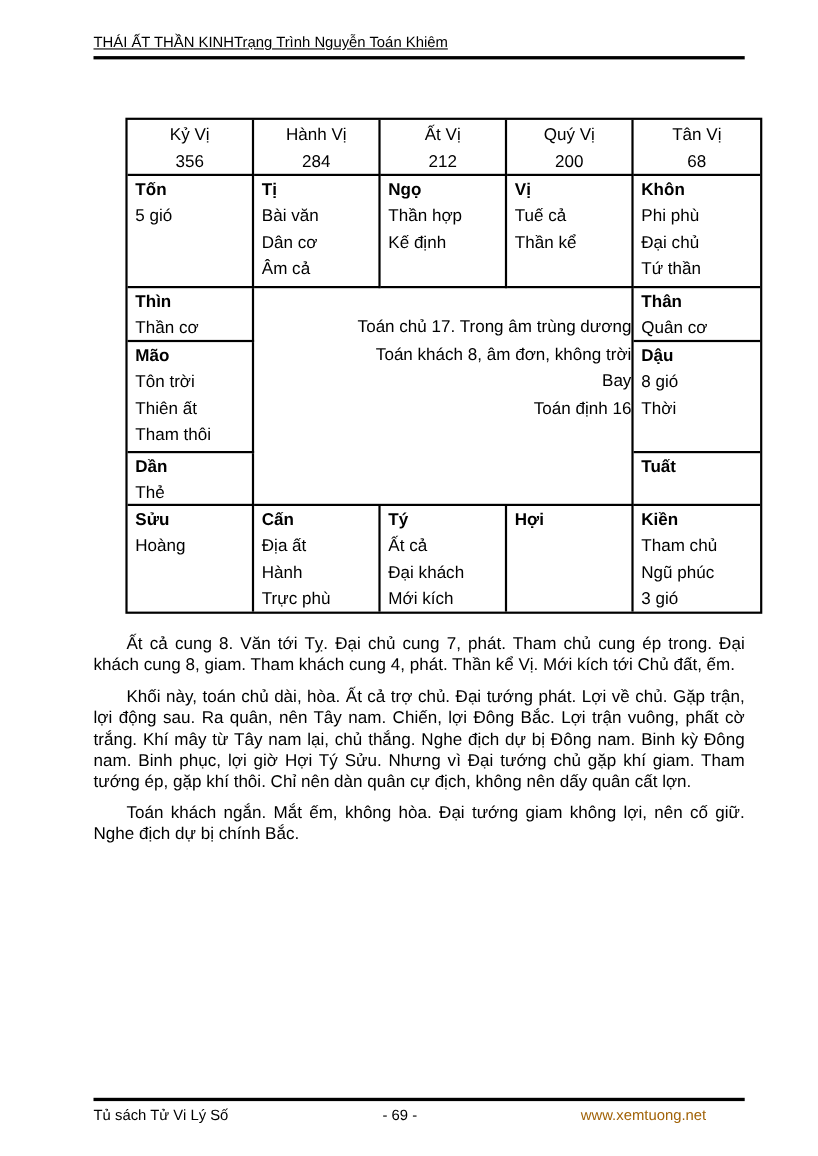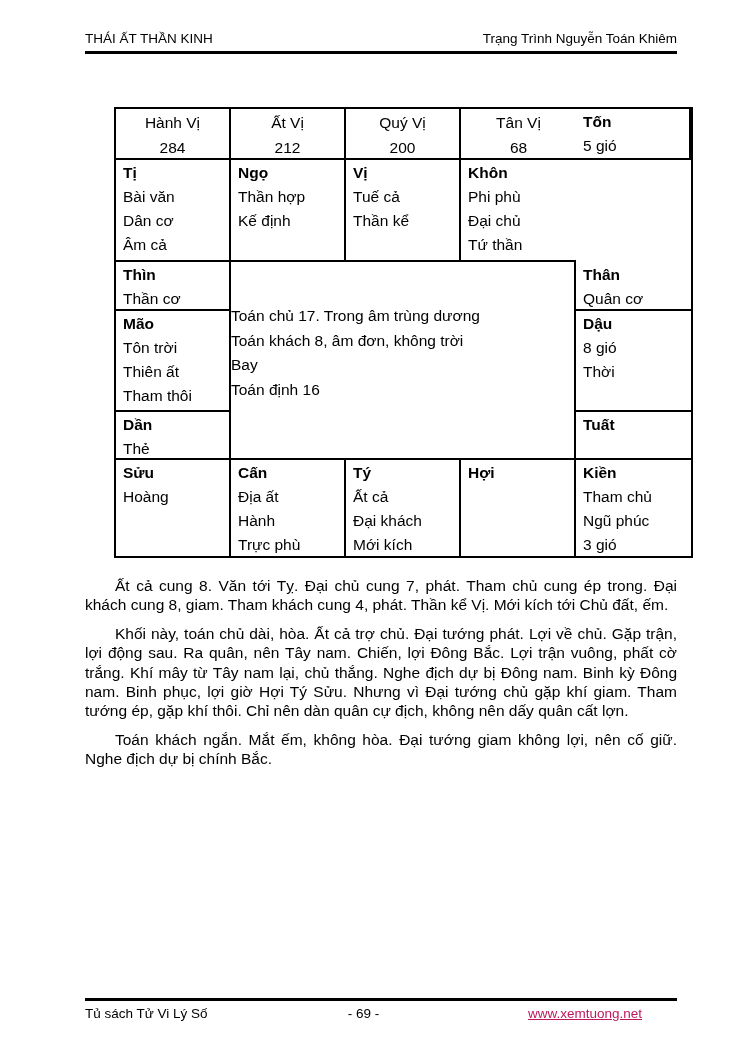--- a/index.html
+++ b/index.html
@@ -6,37 +6,38 @@
   body {
     width: 744px; height: 1051px;
     background: #ffffff; color: #000000;
     font-family: "Liberation Sans", sans-serif;
     position: relative; overflow: hidden;
   }
 
   
   .running-header {
     position: absolute; left: 85px; top: 31px; width: 592px;
-    display: flex; justify-content: space-between;
+    display: flex; 
     font-size: 13.5px;
+    text-decoration: underline;
   }
   .rule {
     position: absolute; left: 85px; width: 592px; height: 3px;
     background: #000;
   }
   .rule.header-rule { top: 51px; }
   .rule.footer-rule { top: 998px; }
   .running-footer {
     position: absolute; left: 85px; top: 1006px; width: 592px;
     display: flex; font-size: 13.5px;
   }
   .running-footer > div { flex: 1; }
   .footer-center { text-align: center; }
   .footer-right { text-align: right; padding-right: 35px; box-sizing: border-box; }
-  .footer-right a, .site-link { color: #be185d; text-decoration: underline; }
+  .footer-right a, .site-link { color: #a16207; }
 
   
   .chart-table {
     position: absolute; left: 114px; top: 107px;
     width: 579px; height: 451px;
     border: 2px solid #000; box-sizing: border-box;
     display: grid;
     grid-template-columns: repeat(5, 1fr);
     grid-template-rows: 51px 102px 49px 101px 48px 1fr;
     font-size: 15.5px;
@@ -46,21 +47,21 @@
     border-bottom: 2px solid #000;
     overflow: hidden; box-sizing: border-box;
   }
   .cell.no-r { border-right: none; }
   .cell.no-b { border-bottom: none; }
   .head-cell { text-align: center; line-height: 25px; padding-top: 1px; }
   .body-cell { padding: 1px 4px 0 7px; line-height: 24px; }
   .cell-title { font-weight: bold; }
   .center-cell {
     grid-column: 2 / 5; grid-row: 3 / 6;
-    text-align: left; padding-top: 42px; line-height: 24.5px;
+    text-align: right; padding-top: 24px; line-height: 24.5px;
     border-right: 2px solid #000; border-bottom: 2px solid #000;
     box-sizing: border-box;
   }
 
   
   .body-text {
     position: absolute; left: 85px; top: 576px; width: 592px;
   }
   .body-text p {
     margin: 0 0 9px 0;
@@ -72,20 +73,24 @@
 <body>
 
 <div class="running-header">
   <span>THÁI ẤT THẦN KINH</span>
   <span>Trạng Trình Nguyễn Toán Khiêm</span>
 </div>
 <div class="rule header-rule"></div>
 
 <div class="chart-table">
 
+  <div class="cell head-cell">
+    <div>Kỷ Vị</div>
+    <div>356</div>
+  </div>
   <div class="cell head-cell">
     <div>Hành Vị</div>
     <div>284</div>
   </div>
   <div class="cell head-cell">
     <div>Ất Vị</div>
     <div>212</div>
   </div>
   <div class="cell head-cell">
     <div>Quý Vị</div>

